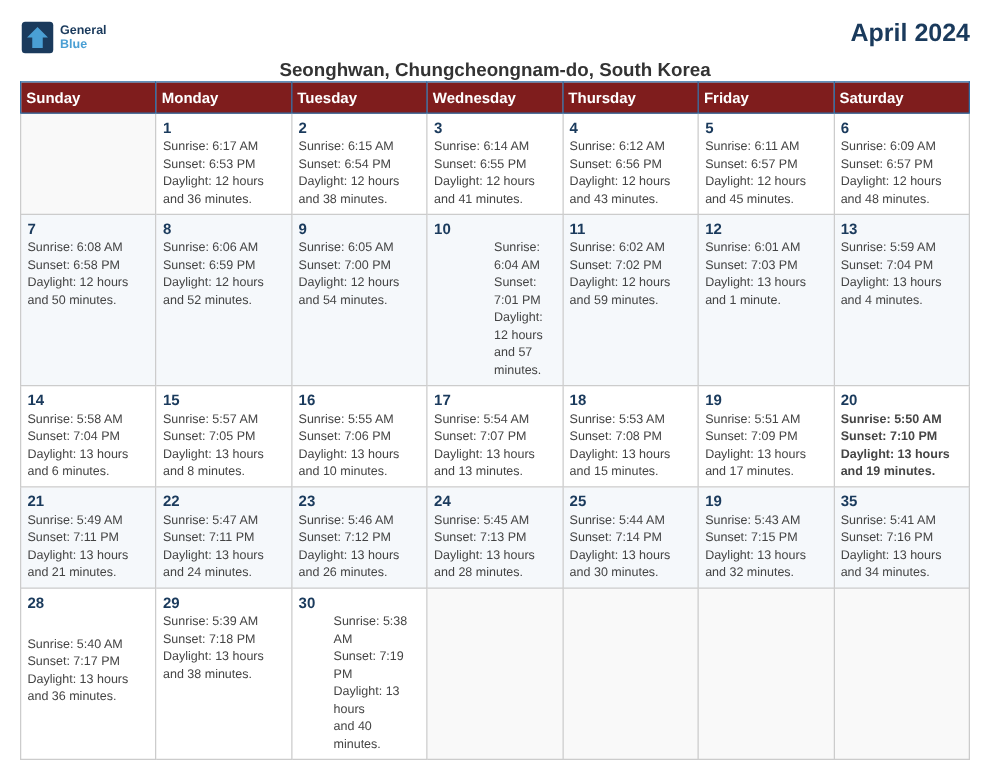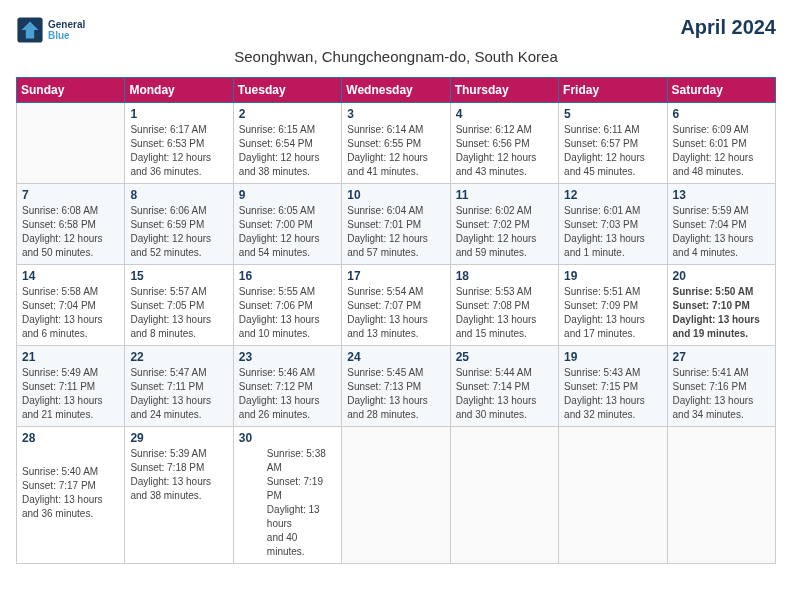--- a/index.html
+++ b/index.html
@@ -38,31 +38,31 @@
       text-align: right;
     }
     .month-title {
       font-size: 20px;
       font-weight: bold;
       color: #1a3a5c;
     }
     .subtitle {
       font-size: 15px;
       color: #333;
-      font-weight: normal;
+      font-weight: bold;
       text-align: center;
-      margin-bottom: 12px;
+      margin-bottom: 0;
     }
     .calendar {
       width: 100%;
       border-collapse: collapse;
       font-size: 11px;
     }
     .calendar th {
-      background-color: #be185d;
+      background-color: #7f1d1d;
       color: #fff;
       padding: 5px 4px;
       text-align: left;
       font-size: 12px;
       font-weight: bold;
       border: 1px solid #2e6da4;
     }
     .calendar td {
       border: 1px solid #ccc;
       vertical-align: top;
@@ -158,21 +158,21 @@
         <td>
           <span class="day-num">5</span>
           <div class="cell-text" style="white-space: pre-line;">Sunrise: 6:11 AM
 Sunset: 6:57 PM
 Daylight: 12 hours
 and 45 minutes.</div>
         </td>
         <td>
           <span class="day-num">6</span>
           <div class="cell-text" style="white-space: pre-line;">Sunrise: 6:09 AM
-Sunset: 6:01 PM
+Sunset: 6:57 PM
 Daylight: 12 hours
 and 48 minutes.</div>
         </td>
       </tr>
       <tr>
         <td>
           <span class="day-num">7</span>
           <div class="cell-text" style="white-space: pre-line;">Sunrise: 6:08 AM
 Sunset: 6:58 PM
 Daylight: 12 hours
@@ -187,21 +187,21 @@
         </td>
         <td>
           <span class="day-num">9</span>
           <div class="cell-text" style="white-space: pre-line;">Sunrise: 6:05 AM
 Sunset: 7:00 PM
 Daylight: 12 hours
 and 54 minutes.</div>
         </td>
         <td>
           <span class="day-num">10</span>
-          <div class="cell-text" style="white-space: pre-line;">Sunrise: 6:04 AM
+          <div class="cell-text" style="white-space: pre-line; margin-left: 48px;">Sunrise: 6:04 AM
 Sunset: 7:01 PM
 Daylight: 12 hours
 and 57 minutes.</div>
         </td>
         <td>
           <span class="day-num">11</span>
           <div class="cell-text" style="white-space: pre-line;">Sunrise: 6:02 AM
 Sunset: 7:02 PM
 Daylight: 12 hours
 and 59 minutes.</div>
@@ -309,21 +309,21 @@
 and 30 minutes.</div>
         </td>
         <td>
           <span class="day-num">19</span>
           <div class="cell-text" style="white-space: pre-line;">Sunrise: 5:43 AM
 Sunset: 7:15 PM
 Daylight: 13 hours
 and 32 minutes.</div>
         </td>
         <td>
-          <span class="day-num">27</span>
+          <span class="day-num">35</span>
           <div class="cell-text" style="white-space: pre-line;">Sunrise: 5:41 AM
 Sunset: 7:16 PM
 Daylight: 13 hours
 and 34 minutes.</div>
         </td>
       </tr>
       <tr>
         <td>
           <span class="day-num">28</span>
           <div class="cell-text" style="white-space: pre-line; margin-top: 20px;">Sunrise: 5:40 AM

